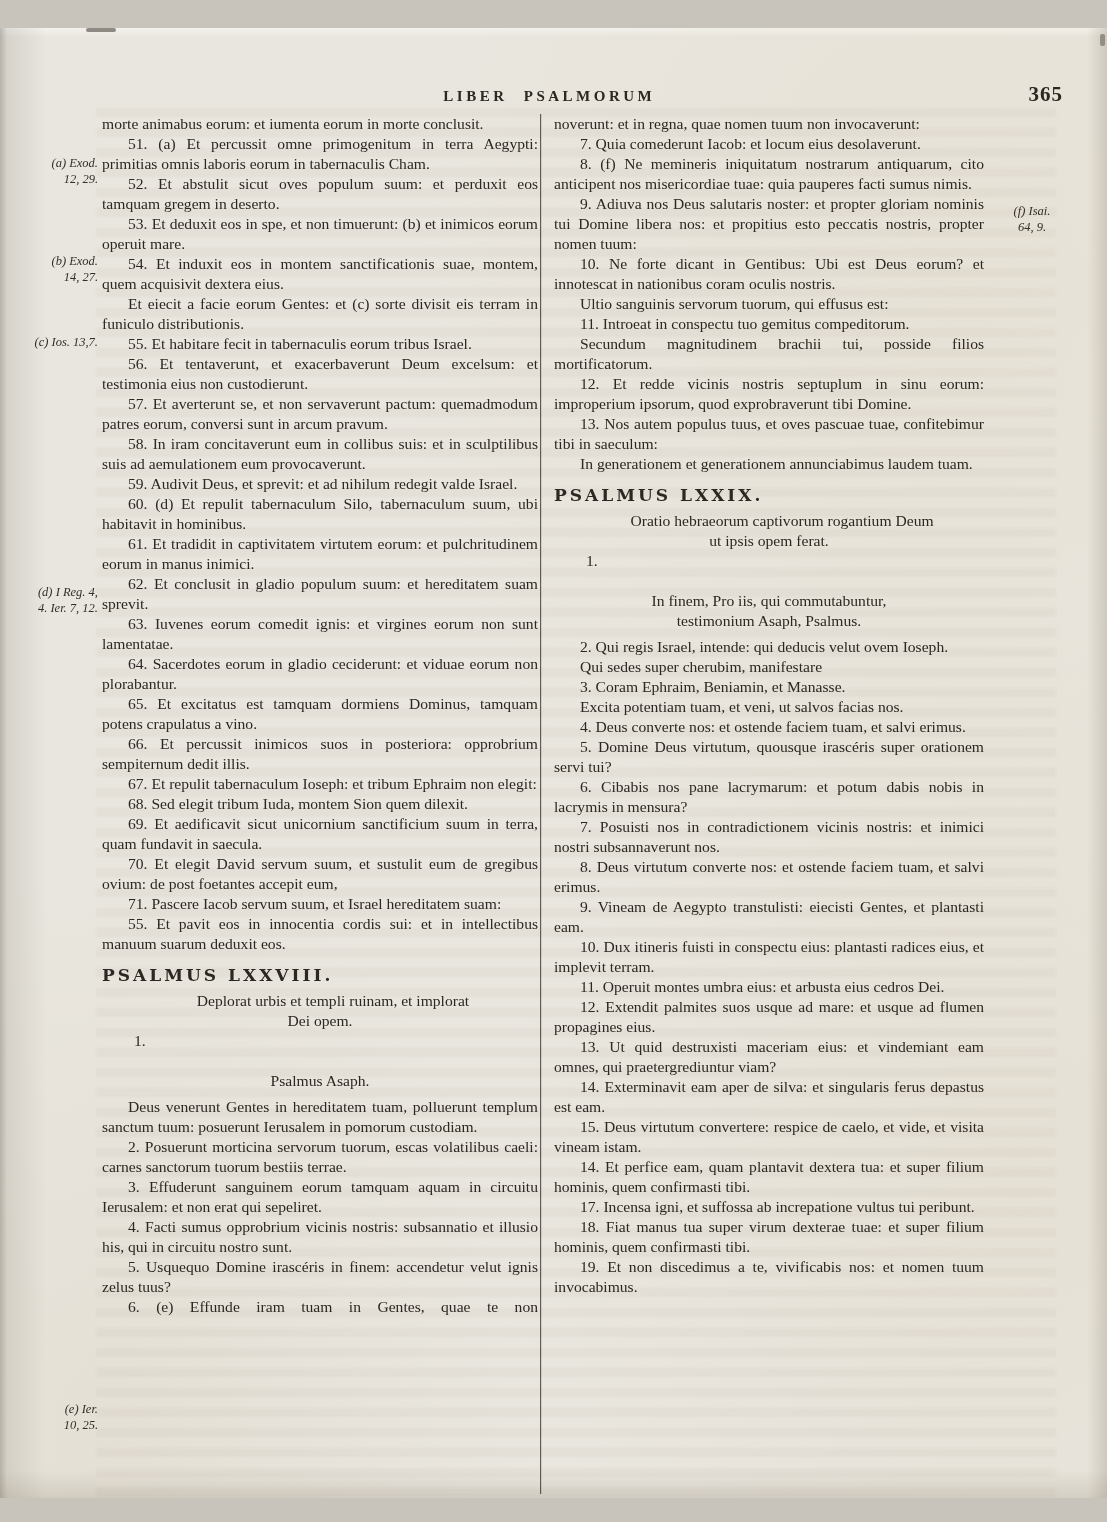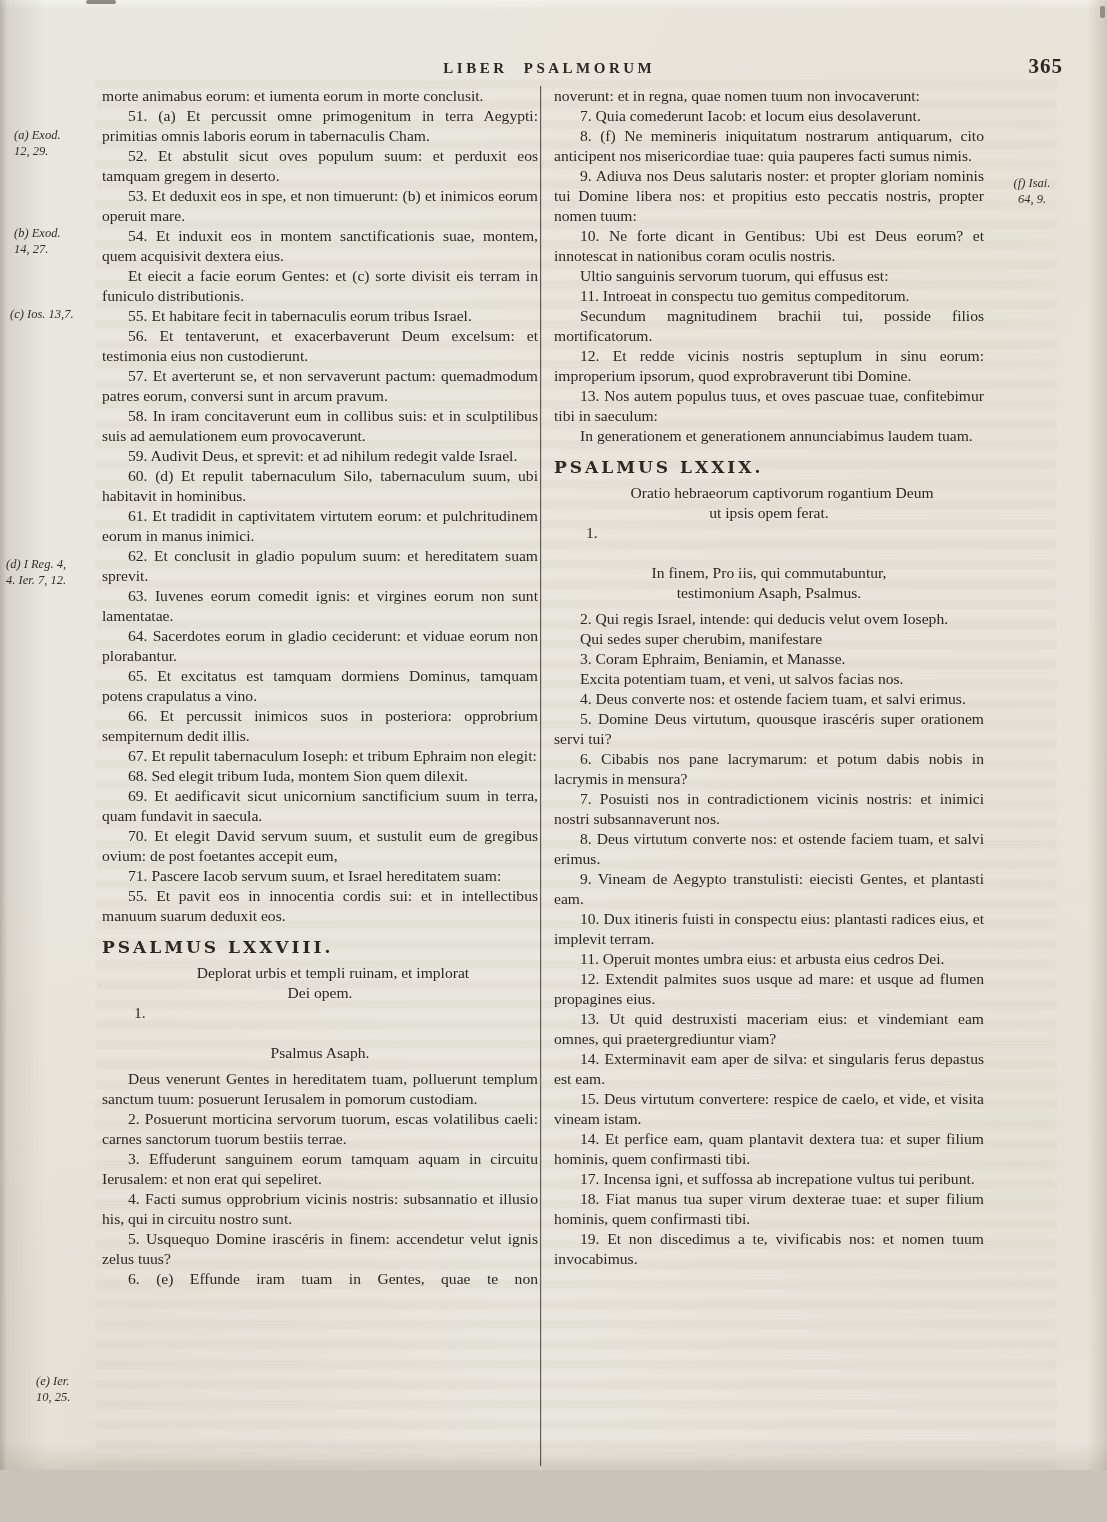--- a/index.html
+++ b/index.html
@@ -10,20 +10,21 @@
     font-family:"Liberation Serif","DejaVu Serif",serif;
     background:
       radial-gradient(ellipse at 87% 18%, rgba(210,186,136,0.10), transparent 42%),
       radial-gradient(ellipse at 92% 78%, rgba(205,183,138,0.12), transparent 36%),
       radial-gradient(ellipse at 10% 96%, rgba(190,170,130,0.10), transparent 30%),
       linear-gradient(90deg, rgba(100,93,82,0.38) 0px, rgba(100,93,82,0.14) 7px, rgba(233,230,223,0) 46px),
       linear-gradient(270deg, rgba(138,128,110,0.28) 0px, rgba(233,230,223,0) 20px),
       linear-gradient(0deg, rgba(138,128,110,0.22) 0px, rgba(233,230,223,0) 28px),
       linear-gradient(180deg, rgba(252,252,250,0.55) 0px, rgba(233,230,223,0) 9px),
       #e9e6df;
+    margin-top: 28px;
   }
   
   .bleed {
     position:absolute; left:96px; top:80px; width:960px; height:1390px;
     background:repeating-linear-gradient(180deg, rgba(148,134,110,0.055) 0 9px, rgba(148,134,110,0) 9px 20px);
     filter:blur(1.2px); pointer-events:none;
   }
   .speck-top { position:absolute; left:86px; top:0; width:30px; height:4px; background:rgba(62,56,48,0.55); border-radius:2px; }
   .speck-corner { position:absolute; right:2px; top:6px; width:5px; height:12px; background:rgba(70,63,54,0.45); border-radius:2px; }
 
@@ -55,21 +56,21 @@
     margin:0 0 7px; text-align:center; text-indent:0;
     white-space:pre-line; line-height:19.5px;
   }
   .verse-one { position:relative; margin:1px 0 6px; text-align:center; text-indent:0; white-space:pre-line; }
   .verse-one .num { position:absolute; left:32px; top:0; font-style:normal; }
 
   .margin-note {
     position:absolute; font-style:italic; font-size:12.5px; line-height:15.5px;
     white-space:pre-line; color:#332e28;
   }
-  .mn-left { text-align:left; }
+  .mn-left { text-align:right; }
   .mn-a { left:14px;  top:128px;  width:84px; }
   .mn-b { left:14px;  top:226px;  width:84px; }
   .mn-c { left:10px;  top:307px;  width:88px; }
   .mn-d { left:6px;   top:557px;  width:92px; }
   .mn-e { left:36px;  top:1374px; width:62px; }
   .mn-f { left:986px; top:176px;  width:92px; text-align:center; }
 </style>
 </head>
 <body>
 

